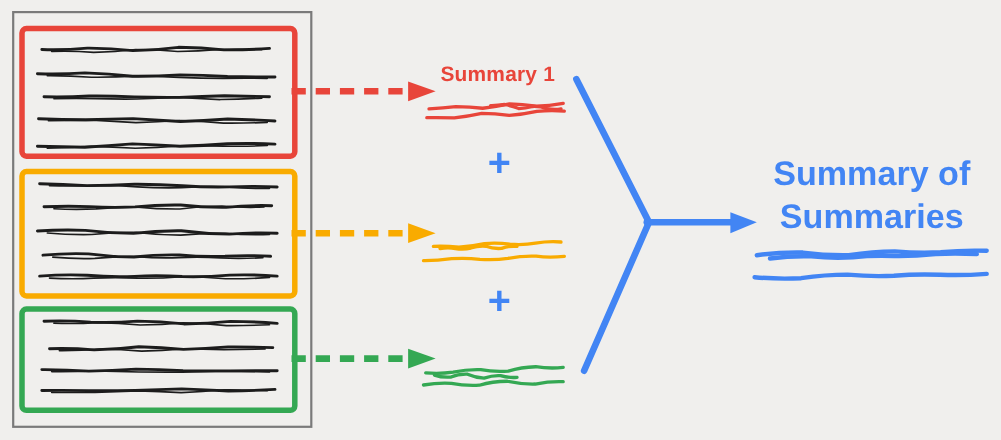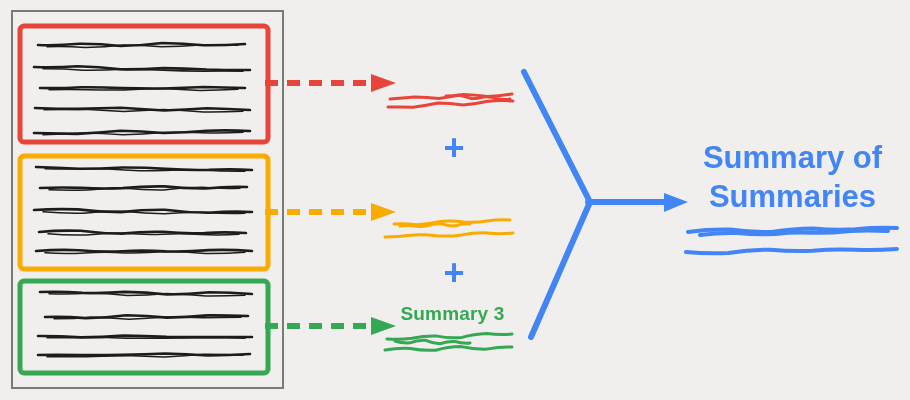--- a/index.html
+++ b/index.html
@@ -117,19 +117,19 @@
         <path d="M700,235 Q719.7,232.5 737.6,233.1 Q756.9,235.0 775.2,233.9 Q793.4,232.0 812.8,232.8 Q830.7,233.1 850.4,230.9 Q869.0,229.9 888.0,231.0" stroke="#4285f4" stroke-width="4" fill="none" stroke-linecap="round"></path>
       </g>
       <g>
         <line x1="524" y1="72" x2="590" y2="202" stroke="#4285f4" stroke-width="6" stroke-linecap="round"></line>
         <line x1="531" y1="337" x2="590" y2="202" stroke="#4285f4" stroke-width="6" stroke-linecap="round"></line>
         <line x1="588" y1="202" x2="666" y2="202" stroke="#4285f4" stroke-width="6" stroke-linecap="round"></line>
         <polygon points="664,193 664,212 688,202" fill="#4285f4"></polygon>
       </g>
     </svg>
 
-  <div class="lbl s3">Summary 3</div>
+  <div class="lbl s1">Summary 1</div>
 
   <div class="plus p1">+</div>
   <div class="plus p2">+</div>
 
   <div class="result">Summary of Summaries</div>
 </div>
 
 </body></html>

